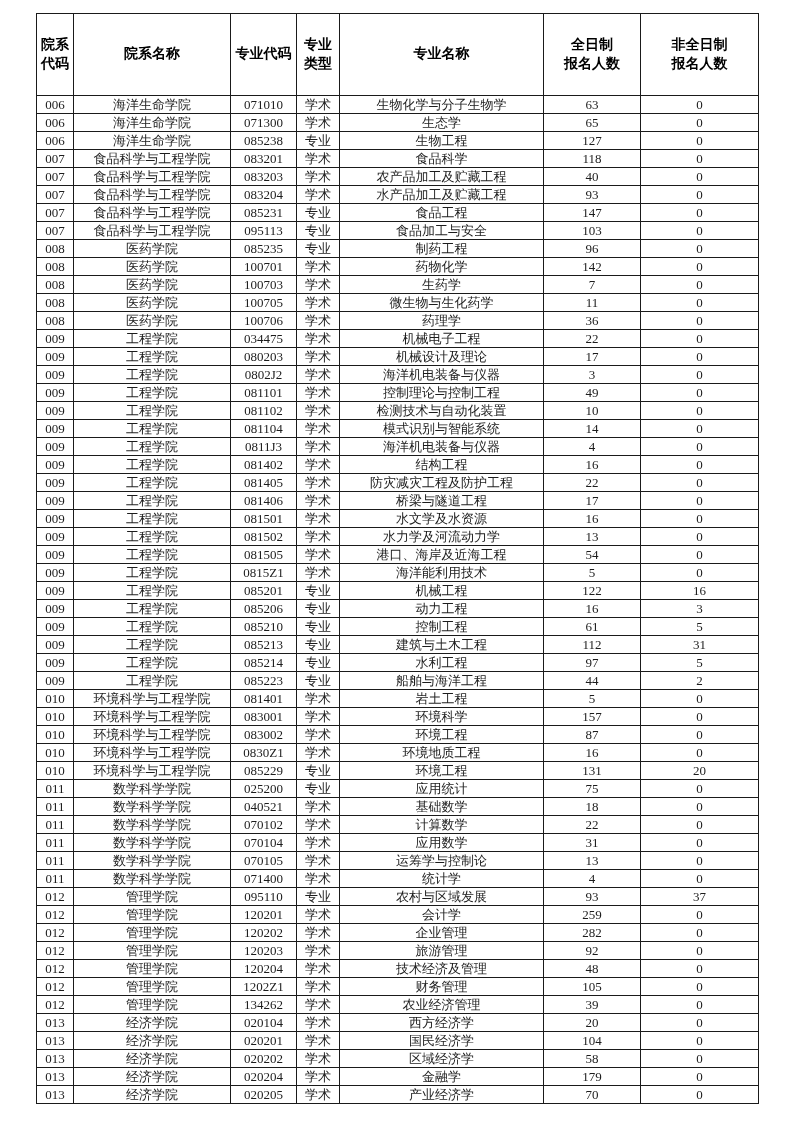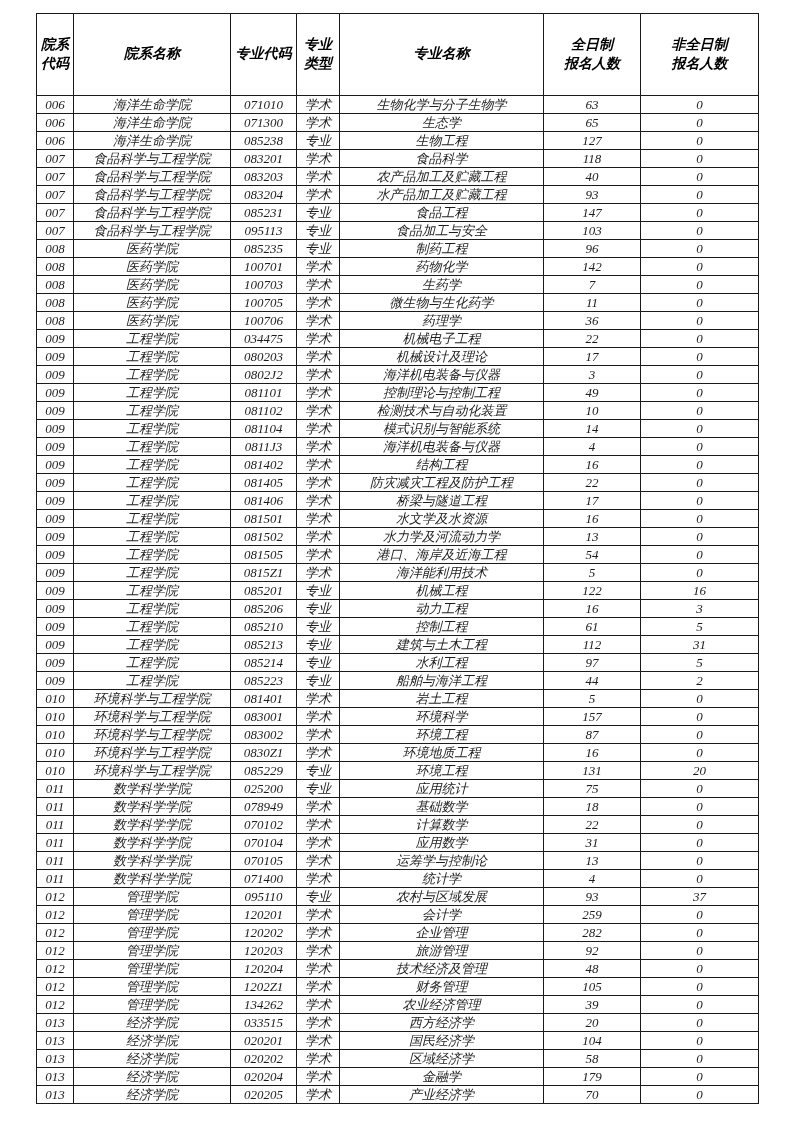--- a/index.html
+++ b/index.html
@@ -9,21 +9,20 @@
     width: 793px;
     height: 1122px;
     font-family: "Liberation Serif", "DejaVu Serif", serif;
     color: #111111;
   }
   .page {
     position: relative;
     width: 780px;
     height: 1122px;
     overflow: hidden;
-    font-style: italic;
   }
   table.applicants {
     position: absolute;
     left: 36px;
     top: 13px;
     width: 722px;
     border-collapse: collapse;
     table-layout: fixed;
   }
   table.applicants th,
@@ -428,21 +427,21 @@
           <td>数学科学学院</td>
           <td class="num">025200</td>
           <td>专业</td>
           <td>应用统计</td>
           <td class="num">75</td>
           <td class="num">0</td>
         </tr>
         <tr>
           <td class="num">011</td>
           <td>数学科学学院</td>
-          <td class="num">078949</td>
+          <td class="num">040521</td>
           <td>学术</td>
           <td>基础数学</td>
           <td class="num">18</td>
           <td class="num">0</td>
         </tr>
         <tr>
           <td class="num">011</td>
           <td>数学科学学院</td>
           <td class="num">070102</td>
           <td>学术</td>
@@ -536,21 +535,21 @@
           <td>管理学院</td>
           <td class="num">134262</td>
           <td>学术</td>
           <td>农业经济管理</td>
           <td class="num">39</td>
           <td class="num">0</td>
         </tr>
         <tr>
           <td class="num">013</td>
           <td>经济学院</td>
-          <td class="num">033515</td>
+          <td class="num">020104</td>
           <td>学术</td>
           <td>西方经济学</td>
           <td class="num">20</td>
           <td class="num">0</td>
         </tr>
         <tr>
           <td class="num">013</td>
           <td>经济学院</td>
           <td class="num">020201</td>
           <td>学术</td>

